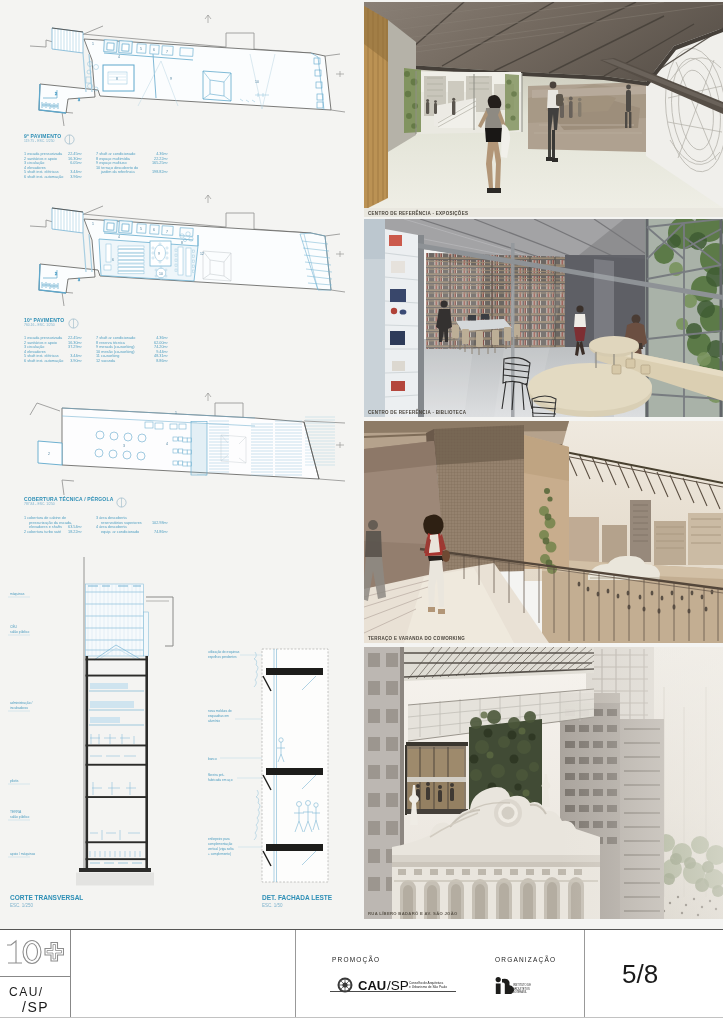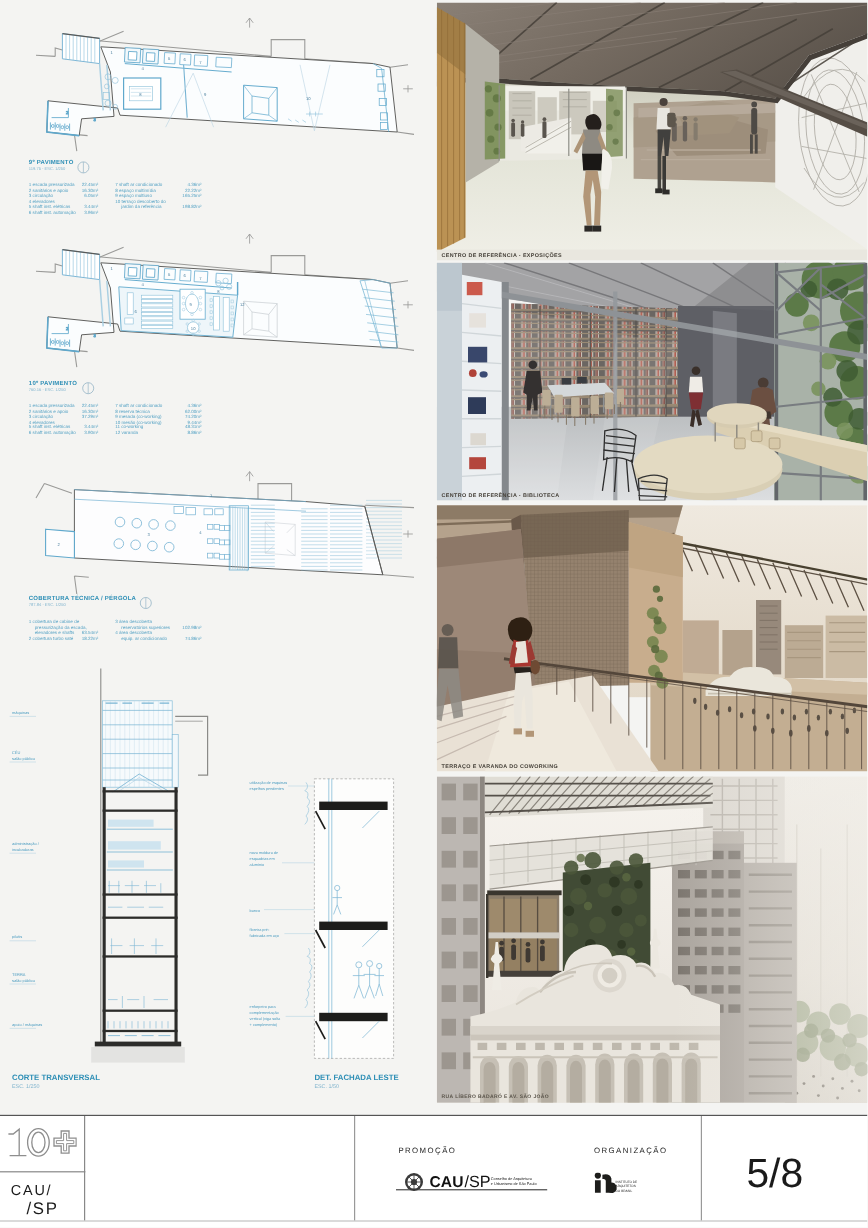--- a/index.html
+++ b/index.html
@@ -1471,16 +1471,16 @@
       <path d="M7,2 q6,-1.5 7.5,3 V17 H9.8 V7 Q9.5,5 7,5.6 Z"></path>
       <path d="M11.8,9 q5,-2 6.8,2.2 q1.2,4 -2,5.5 q-3,1.2 -4.8,-1 Z"></path>
     </g>
     <g fill="#222" font-family="Liberation Sans,sans-serif" font-size="2.6">
       <text x="18" y="9">INSTITUTO DE</text>
       <text x="18" y="12.5">ARQUITETOS</text>
       <text x="18" y="16">DO BRASIL</text>
     </g>
   </svg>
 
-  <div class="abs" style="left:622px;top:29px;font-size:34px;color:#1a1a1a;font-weight:400">5/8</div>
+  <div class="abs" style="left:622px;top:29px;font-size:26px;color:#1a1a1a;font-weight:400">5/8</div>
 </div>
 
 </div>
 
 </body></html>

